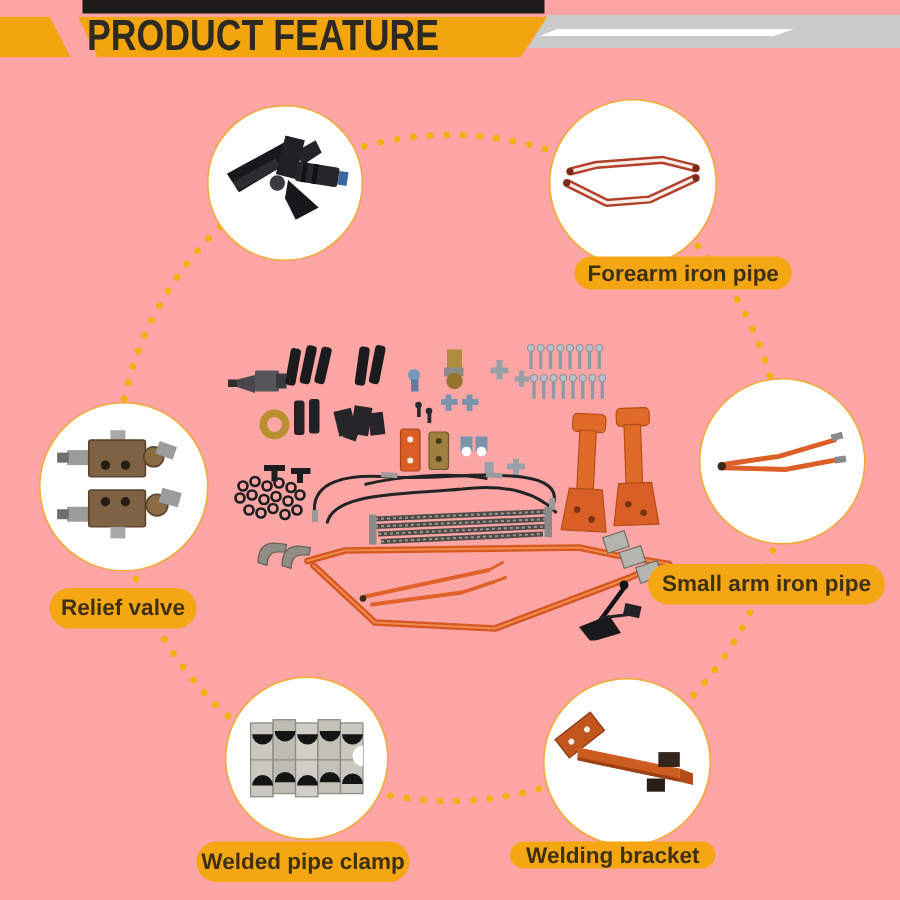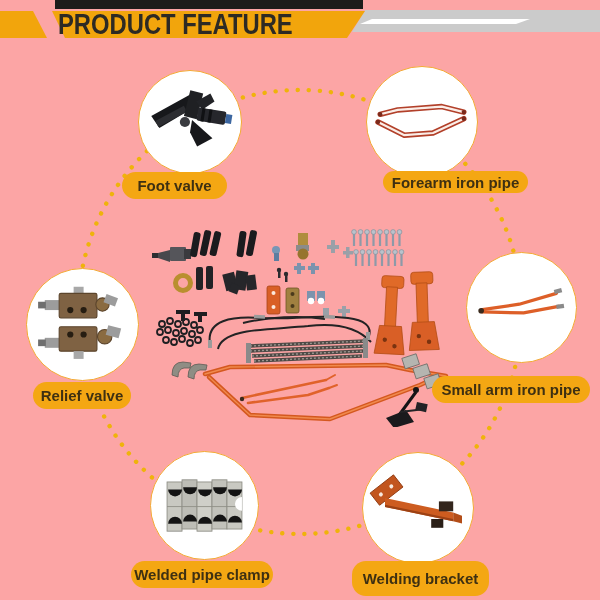--- a/index.html
+++ b/index.html
@@ -282,21 +282,20 @@
       <circle cx="45" cy="50" r="5" fill="#3a3b40"></circle>
       <g transform="rotate(9 72 45)">
         <rect x="57" y="38" width="28" height="13" rx="2" fill="#26272c"></rect>
         <rect x="61" y="38" width="3" height="13" fill="#101114"></rect>
         <rect x="68" y="38" width="3" height="13" fill="#101114"></rect>
         <rect x="85" y="40" width="6" height="9" fill="#3c66a0"></rect>
       </g>
       <polygon points="52,48 72,66 57,74 50,60" fill="#17181b"></polygon>
     </svg>
   </div>
-  <div class="pill" style="left:122px; top:172px; width:105px; height:27px;">Foot valve</div>
 
   <div class="co-circle" style="left:366px; top:66px; width:112px; height:112px;">
     <svg viewBox="0 0 100 100">
       <g fill="none" stroke-linejoin="round" stroke-linecap="round">
         <polyline points="12,43 28,39 68,36 88,41" stroke="#b2402a" stroke-width="5"></polyline>
         <polyline points="12,43 28,39 68,36 88,41" stroke="#fbeee8" stroke-width="2"></polyline>
         <polyline points="10,50 34,62 60,60 88,47" stroke="#b2402a" stroke-width="5"></polyline>
         <polyline points="10,50 34,62 60,60 88,47" stroke="#fbeee8" stroke-width="2"></polyline>
       </g>
       <circle cx="12" cy="43" r="2" fill="#7a2a1c"></circle>
@@ -320,21 +319,21 @@
       <rect x="16" y="62" width="13" height="9" fill="#9c9c9c"></rect>
         <rect x="10" y="63.5" width="7" height="6" fill="#6f6f6f"></rect>
       <rect x="29" y="52" width="34" height="22" rx="1.5" fill="#7f6243" stroke="#5c452c"></rect>
       <rect x="42" y="74" width="9" height="7" fill="#a8a8a8"></rect>
       <circle cx="39" cy="59" r="2.8" fill="#261d12"></circle>
         <circle cx="51" cy="59" r="2.8" fill="#261d12"></circle>
       <circle cx="70" cy="61" r="6.5" fill="#8a6b41" stroke="#5c452c"></circle>
       <rect x="72" y="52" width="12" height="9" fill="#9c9c9c" transform="rotate(15 78 56)"></rect>
     </svg>
   </div>
-  <div class="pill" style="left:33px; top:382px; width:98px; height:27px;">Relief valve</div>
+  <div class="pill" style="left:33px; top:392px; width:98px; height:27px;">Relief valve</div>
 
   <div class="co-circle" style="left:466px; top:252px; width:111px; height:111px;">
     <svg viewBox="0 0 100 100">
       <g fill="none" stroke="#dd5f28" stroke-width="3" stroke-linecap="round">
         <polyline points="14,52 48,47 82,37"></polyline>
         <polyline points="14,54 52,55 84,49"></polyline>
       </g>
       <circle cx="13" cy="53" r="2.6" fill="#3a2a1c"></circle>
       <rect x="80" y="33" width="7" height="4" fill="#8a8a8a" transform="rotate(-15 83 35)"></rect>
       <rect x="82" y="47" width="7" height="4" fill="#8a8a8a" transform="rotate(-8 85 49)"></rect>
@@ -374,15 +373,15 @@
         <circle cx="15" cy="34" r="1.8" fill="#f7e9df"></circle>
           <circle cx="27" cy="34" r="1.8" fill="#f7e9df"></circle>
       </g>
       <polygon points="20,41 82,54 82,62 20,49" fill="#cd5c20"></polygon>
       <polygon points="20,47 82,60 82,62 20,49" fill="#9c4114"></polygon>
       <rect x="69" y="44" width="13" height="9" fill="#33261d"></rect>
       <rect x="62" y="60" width="11" height="8" fill="#2a1f17"></rect>
       <polygon points="82,54 90,57 90,64 82,62" fill="#b34d18"></polygon>
     </svg>
   </div>
-  <div class="pill" style="left:352px; top:561px; width:137px; height:35px;">Welding bracket</div>
+  <div class="pill" style="left:340px; top:561px; width:137px; height:18px;">Welding bracket</div>
 
 </div>
 
 </body></html>

